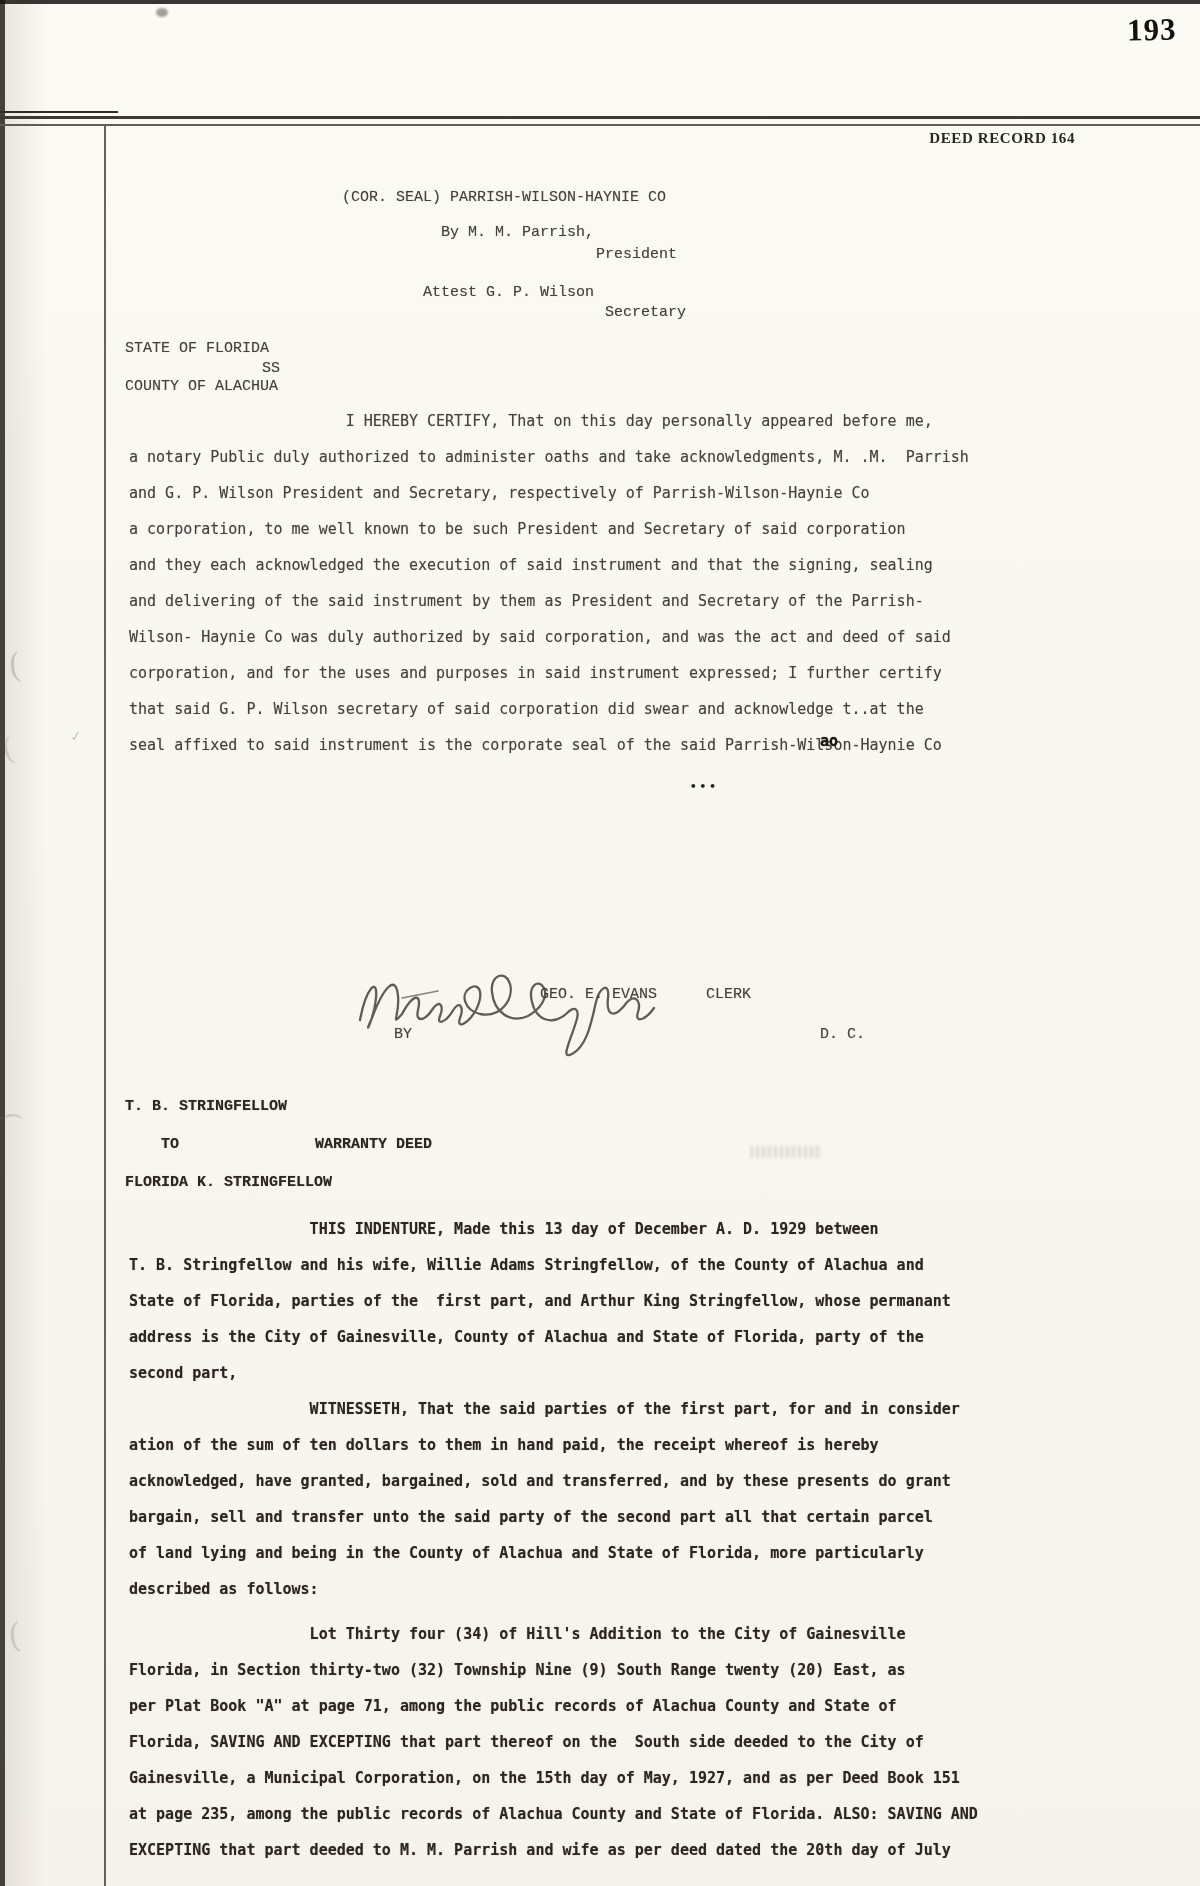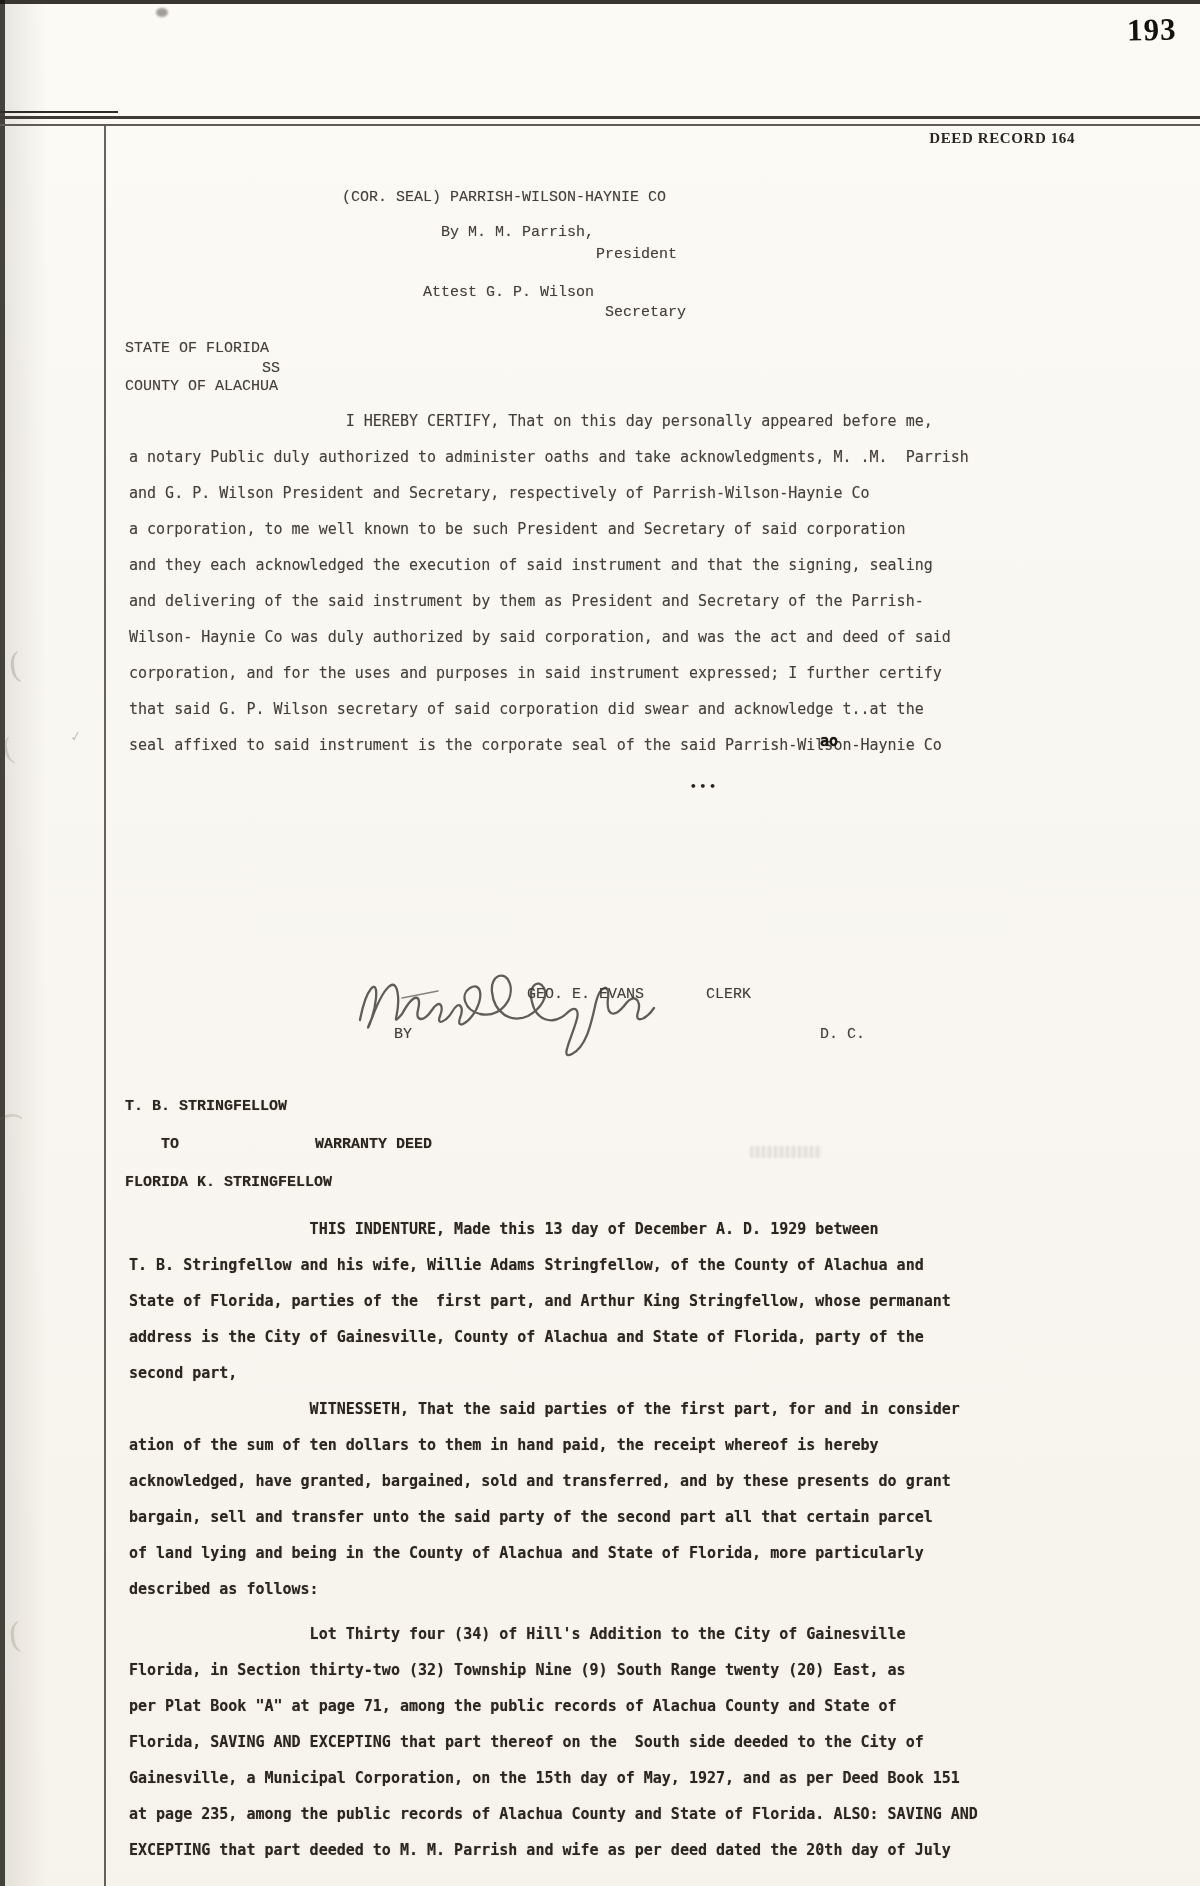--- a/index.html
+++ b/index.html
@@ -88,21 +88,21 @@
 and they each acknowledged the execution of said instrument and that the signing, sealing
 and delivering of the said instrument by them as President and Secretary of the Parrish-
 Wilson- Haynie Co was duly authorized by said corporation, and was the act and deed of said
 corporation, and for the uses and purposes in said instrument expressed; I further certify
 that said G. P. Wilson secretary of said corporation did swear and acknowledge t..at the
 seal affixed to said instrument is the corporate seal of the said Parrish-Wilson-Haynie Co</pre>
   <div class="overstrike">ao</div>
 
   <div class="ink-dots">•••</div>
 
-  <div class="t d1" style="left:527px;top:986px">GEO. E. EVANS</div>
+  <div class="t d1" style="left:540px;top:986px">GEO. E. EVANS</div>
   <div class="t d1" style="left:706px;top:986px">CLERK</div>
   <div class="t d1" style="left:394px;top:1026px">BY</div>
   <div class="t d1" style="left:820px;top:1026px">D. C.</div>
 
   <svg class="sig" viewBox="0 0 320 115" aria-hidden="true">
     <path d="M8,62 C14,30 26,18 24,40 C22,62 10,82 20,60 C32,28 44,16 46,38 C48,56 38,70 50,56
              C62,34 70,36 66,52 C63,64 72,64 80,52 C88,40 92,48 88,58 C84,68 94,64 100,54
              C108,40 112,50 108,60 C104,72 116,66 124,52 C132,36 128,24 118,30 C108,36 112,52 128,56
              C150,60 162,40 158,26 C154,12 138,16 140,34 C142,54 158,66 176,58 C190,50 196,38 192,30
              C186,20 176,28 180,44 C184,62 200,68 214,56 C224,46 228,52 224,64 C218,84 208,102 220,96

